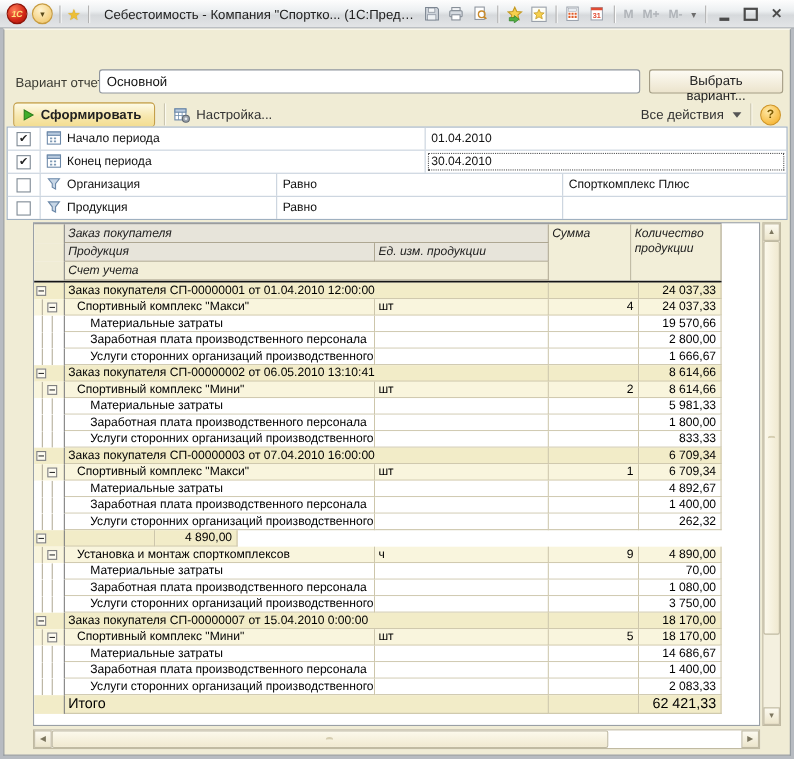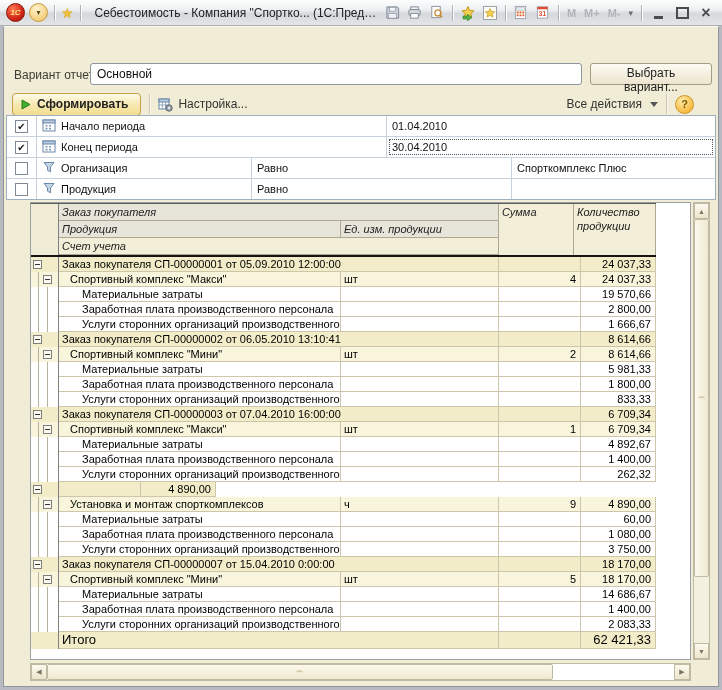--- a/index.html
+++ b/index.html
@@ -25,21 +25,21 @@
   
   .form{flex:1;margin:0 3px 3px;background:#f0ecd5;border:1px solid #8e959d;border-top:1px solid #fdfdf5;position:relative;overflow:hidden;}
   .form-title{position:absolute;left:9px;top:9px;font-size:19px;color:#a8861d;}
   .variant-row{position:absolute;left:0;top:36px;width:100%;height:24px;}
   .lbl{position:absolute;left:10px;top:5px;font-size:12px;color:#3c3c34;}
   .variant-input{position:absolute;left:86px;top:0;width:492px;height:22px;box-sizing:border-box;border:1px solid #8f959d;border-radius:3px;
     background:#fff;font-size:12px;font-family:"Liberation Sans",sans-serif;padding:1px 6px;color:#111;}
   .btn{box-sizing:border-box;height:22px;border:1px solid #a39c84;border-radius:3px;background:linear-gradient(#fdfbf3,#ece4cd);
     font-size:12px;font-family:"Liberation Sans",sans-serif;color:#222;padding:2px 10px;}
   .choose{position:absolute;right:6px;top:0;width:122px;}
-  .toolbar{position:absolute;left:8px;right:24px;top:64px;height:26px;display:flex;align-items:center;gap:8px;}
+  .toolbar{position:absolute;left:8px;right:8px;top:64px;height:26px;display:flex;align-items:center;gap:8px;}
   .generate{display:flex;align-items:center;gap:6px;font-weight:bold;background:linear-gradient(#fefbe8,#f7e7ae 55%,#f3dd90);
     border:1px solid #c49f4a;border-radius:4px;height:23px;padding:2px 12px 2px 8px;}
   .vsep{width:1px;height:20px;background:#cbc6b0;box-shadow:1px 0 0 #fbf9ef;}
   .tool{display:flex;align-items:center;gap:5px;font-size:12px;color:#333;}
   .spacer{flex:1;}
   .dtri{width:0;height:0;border-left:4px solid transparent;border-right:4px solid transparent;border-top:5px solid #555;margin-left:3px;}
   .help{width:17px;height:17px;border-radius:50%;background:radial-gradient(circle at 38% 30%,#ffe9a8,#f6b93d 75%);
     border:1px solid #cf9426;color:#7a5800;font-weight:bold;font-size:11px;display:flex;align-items:center;justify-content:center;}
   
   .filters{position:absolute;left:2px;top:88px;width:710px;box-sizing:border-box;background:#fff;border:1px solid #9fb0c0;}
@@ -282,21 +282,21 @@
         </div>
         <div class="hcell hs">Сумма</div>
         <div class="hcell hq">Количество продукции</div>
       </div>
 
       <div id="rows">
           <div class="trow l1">
             <div class="c m">
               <span class="exp" style="left:2px"></span>
             </div>
-            <div class="c ct w440">Заказ покупателя СП-00000001 от 05.09.2010 12:00:00</div>
+            <div class="c ct w440">Заказ покупателя СП-00000001 от 01.04.2010 12:00:00</div>
             <div class="c q"></div>
             <div class="c s">24 037,33</div>
           </div>
           <div class="trow l2">
             <div class="c m">
               <span class="tl" style="left:7px"></span>
               <span class="exp" style="left:12px"></span>
             </div>
             <div class="c ct w282">Спортивный комплекс "Макси"</div>
             <div class="c cu">шт</div>
@@ -447,21 +447,21 @@
             <div class="c s">4 890,00</div>
           </div>
           <div class="trow l3">
             <div class="c m">
               <span class="tl" style="left:7px"></span>
               <span class="tl" style="left:16px"></span>
             </div>
             <div class="c ct w282">Материальные затраты</div>
             <div class="c cu"></div>
             <div class="c q"></div>
-            <div class="c s">60,00</div>
+            <div class="c s">70,00</div>
           </div>
           <div class="trow l3">
             <div class="c m">
               <span class="tl" style="left:7px"></span>
               <span class="tl" style="left:16px"></span>
             </div>
             <div class="c ct w282">Заработная плата производственного персонала</div>
             <div class="c cu"></div>
             <div class="c q"></div>
             <div class="c s">1 080,00</div>

